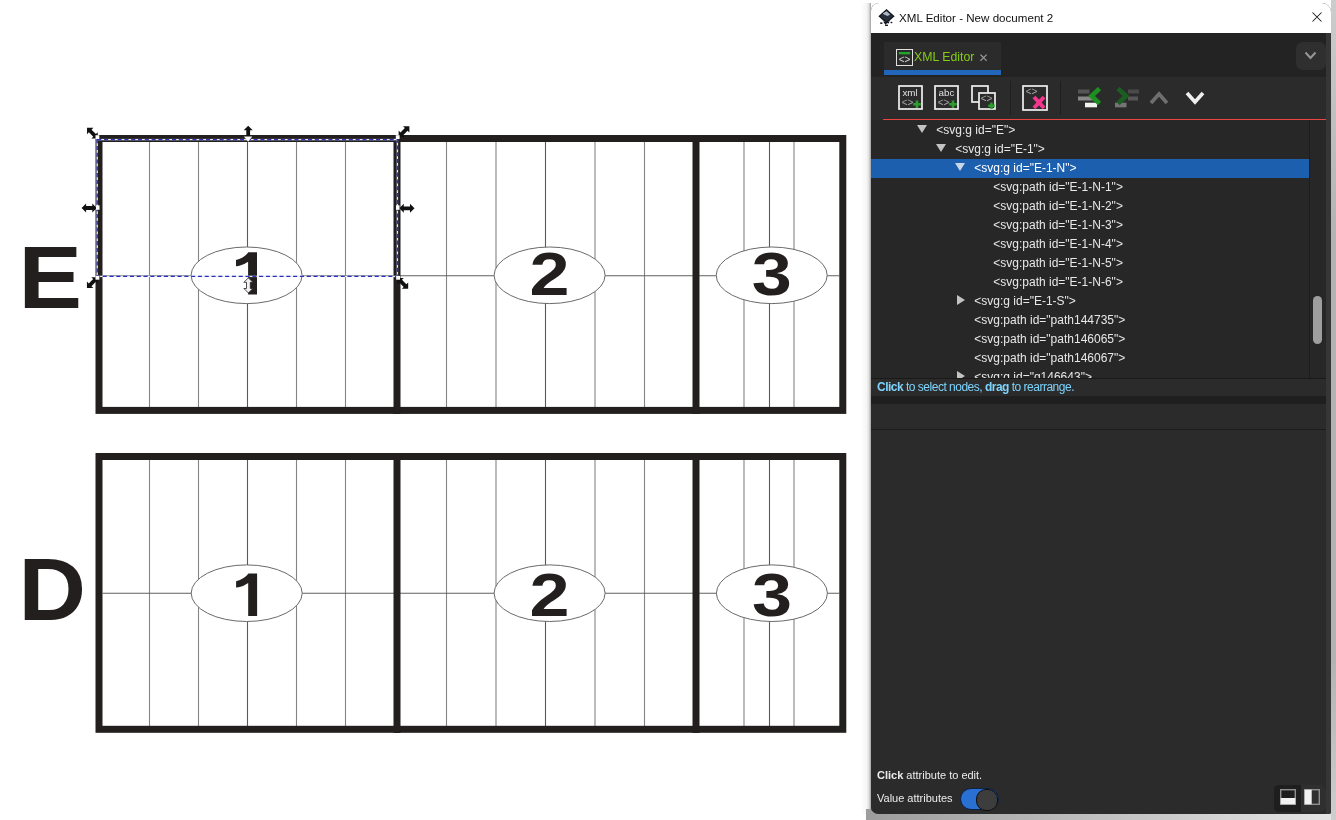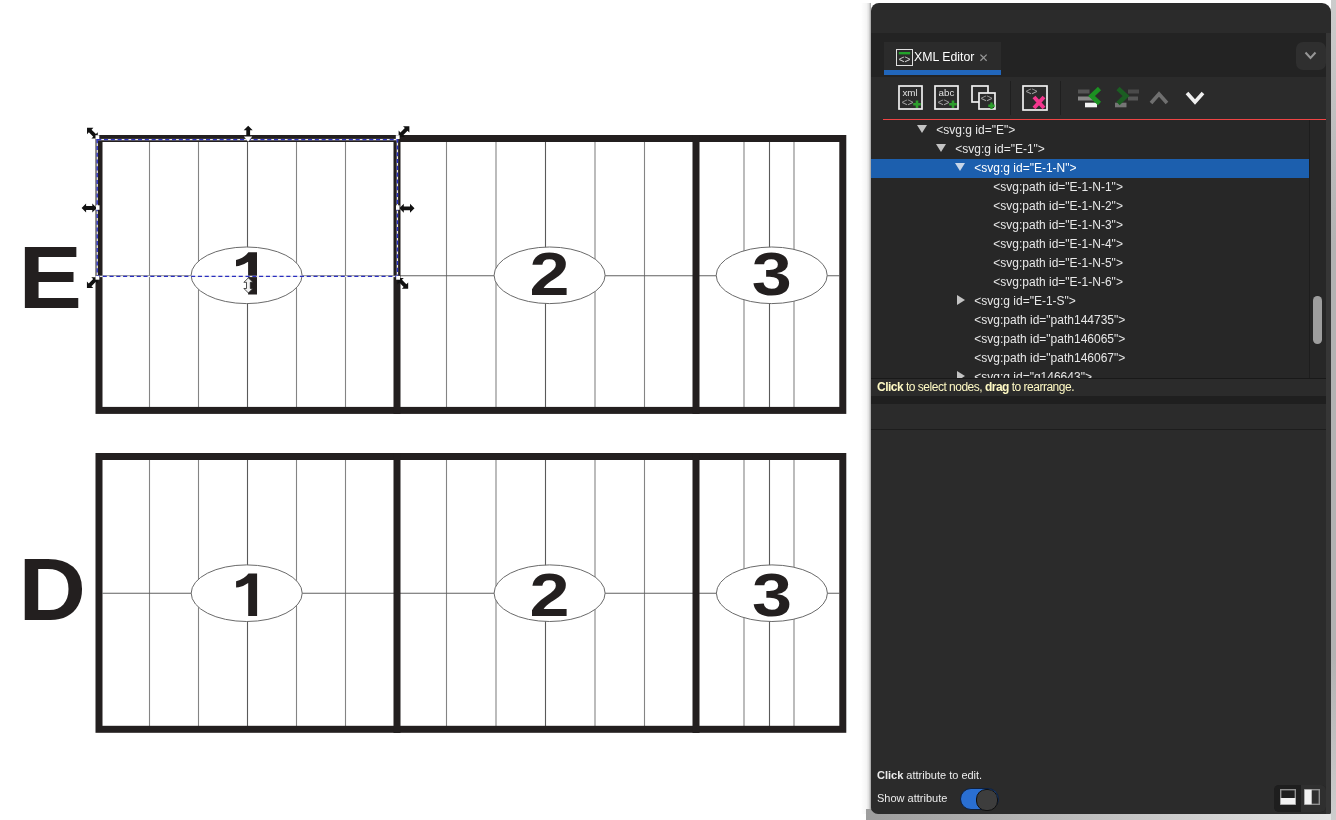--- a/index.html
+++ b/index.html
@@ -12,39 +12,39 @@
   #winshadow-right{position:absolute;left:1330.5px;top:0px;width:5.5px;height:820px;
     background:linear-gradient(to bottom,#cccccc,#b2b2b2 30%,#b2b2b2 80%,#cdcdcd);}
   #win{position:absolute;left:870.5px;top:3px;width:460.5px;height:811px;
     background:#2b2b2b;border-radius:8px 9px 2px 7px;overflow:hidden;}
   #titlebar{position:absolute;left:0;top:0;width:100%;height:30px;background:#ffffff;}
   #titletext{position:absolute;left:28.5px;top:8px;font-size:11.6px;color:#111;white-space:pre;}
   #titleclose{position:absolute;left:440px;top:8px;width:12px;height:12px;color:#222;}
   #tabstrip{position:absolute;left:0;top:30px;width:100%;height:43.5px;background:#232323;}
   #tab{position:absolute;left:13px;top:9px;width:117px;height:33.3px;background:#2b2b2b;}
   #tabbar{position:absolute;left:0;bottom:0;width:100%;height:5.2px;background:#2166bb;}
-  #tablabel{position:absolute;left:30.5px;top:8px;font-size:12.3px;color:#ffffff;}
+  #tablabel{position:absolute;left:30.5px;top:8px;font-size:12.3px;color:#84cc16;}
   #tabclose{position:absolute;left:95px;top:8.5px;font-size:12px;color:#9a9a9a;}
   #chevbtn{position:absolute;left:425px;top:9px;width:30px;height:28px;background:#2f2f2f;border-radius:7px;}
   #toolbar{position:absolute;left:0;top:73.5px;width:100%;height:42px;background:#2b2b2b;
     border-bottom:7px solid #ef4444;margin-left:12px;}
   .tsep{position:absolute;top:4px;width:1px;height:34px;background:#1f1f1f;}
   #tree{position:absolute;left:0;top:116.5px;width:100%;height:258px;background:#272727;
     border-bottom:1px solid #191919;overflow:hidden;}
   .trow{position:absolute;left:0;width:438px;height:19px;font-size:12px;color:#e8e8e8;
     white-space:pre;line-height:19px;}
   .trow .tri{position:absolute;top:4.5px;width:0;height:0;}
   .trid{border-left:5.5px solid transparent;border-right:5.5px solid transparent;border-top:8px solid #c3c3c3;}
   .trir{border-top:5.5px solid transparent;border-bottom:5.5px solid transparent;border-left:8px solid #c3c3c3;margin-top:-1.5px;}
   .sel{background:#1c5fae;color:#ffffff;}
   .sel .trid{border-top-color:#c8d6e8;}
   #sbline{position:absolute;left:438px;top:0;width:1px;height:258px;background:#1d1d1d;}
   #sbthumb{position:absolute;left:442.5px;top:176px;width:8.7px;height:48px;border-radius:4.4px;background:#9e9e9e;}
   #statusbar{position:absolute;left:0;top:375.5px;width:100%;height:17.5px;background:#2b2b2b;
-    font-size:12px;letter-spacing:-0.5px;color:#fef9c3;line-height:17.5px;white-space:pre;padding-left:6.5px;}
+    font-size:12px;letter-spacing:-0.5px;color:#7dd3fc;line-height:17.5px;white-space:pre;padding-left:6.5px;}
   #groove{position:absolute;left:0;top:393px;width:100%;height:7.5px;background:#1f1f1f;}
   #attrhead{position:absolute;left:0;top:400.5px;width:100%;height:25px;background:#2b2b2b;}
   .colsep{position:absolute;top:2px;width:1px;height:21px;background:#454545;}
   #attrhead .lbl{position:absolute;top:5px;font-size:11.5px;font-weight:bold;color:#8d8d8d;}
   #attrheadline{position:absolute;left:0;top:425.5px;width:100%;height:1px;background:#1d1d1d;}
   #attrrow{position:absolute;left:0;top:426.5px;width:100%;height:25px;background:#2b2b2b;
     font-size:12.4px;color:#e3e3e3;}
   #footer{position:absolute;left:0;top:759px;width:100%;height:49px;background:#2b2b2b;
     font-size:12.2px;color:#ececec;}
   #ftext1{position:absolute;left:6.5px;top:6.5px;font-size:11px;white-space:pre;}
@@ -183,20 +183,38 @@
 </svg>
 
 <div id="winshadow-left"></div>
 
 <div id="winshadow-bottom"></div>
 
 <div id="winshadow-right"></div>
 
 <div id="win">
 
+  <div id="titlebar">
+
+    <svg class="abs" style="left:7.5px;top:5.5px" width="17" height="17" viewBox="0 0 17 17">
+      <path d="M8.5 0 L16.6 7.2 L8.5 14.4 L0.4 7.2 Z" fill="#10151b"></path>
+      <path d="M8.5 1.6 L14.8 7.2 L8.5 12.8 L2.2 7.2 Z" fill="#26303c"></path>
+      <path d="M4.6 4.6 L8.5 2.2 L12.2 5.4 L9.6 6.9 L6.5 5.8 Z" fill="#aab6c2"></path>
+      <path d="M5.2 12.2 C7 13.6 10 13.6 11.8 12.2 L10.6 14.6 L8.9 14.0 L7.6 15.8 L6.3 14.2 Z" fill="#10151b"></path>
+      <rect x="2.2" y="13.4" width="2.2" height="1.5" fill="#10151b"></rect>
+      <rect x="12.6" y="12.8" width="1.7" height="1.4" fill="#10151b"></rect>
+      <rect x="7.1" y="15.6" width="2.8" height="1.4" fill="#10151b"></rect>
+    </svg>
+
+    <div id="titletext">XML Editor - New document 2</div>
+
+    <svg id="titleclose" class="abs" viewBox="0 0 16 16">
+      <path d="M2 2 L14 14 M14 2 L2 14" stroke="#1c1c1c" stroke-width="1.4"></path>
+    </svg>
+  </div>
 
   <div id="tabstrip">
 
     <div id="tab">
 
       <svg class="abs" style="left:12px;top:6.5px" width="17" height="17" viewBox="0 0 17 17">
         <rect x="0.5" y="0.5" width="16" height="16" fill="none" stroke="#e0e0e0" stroke-width="1"></rect>
         <rect x="2.8" y="3" width="11.4" height="2.4" fill="#22a32a"></rect>
         <text x="8.5" y="13.8" font-size="10" fill="#d5d5d5" text-anchor="middle">&lt;&gt;</text>
       </svg>
@@ -303,21 +321,21 @@
 
   <div id="statusbar"><b>Click</b> to select nodes, <b>drag</b> to rearrange.</div>
 
   <div id="groove"></div>
 
   <div id="attrheadline"></div>
 
 
   <div id="footer">
     <div id="ftext1"><b>Click</b> attribute to edit.</div>
-    <div id="ftext2">Show attribute</div>
+    <div id="ftext2">Value attributes</div>
 
     <div id="toggle">
         <div id="knob"></div>
       </div>
 
     <div id="layoutbtns">
       <div id="lb-left">
         <svg class="abs" style="left:5.6px;top:4.6px" width="16" height="16" viewBox="0 0 16 16">
           <rect x="0.7" y="0.7" width="14.6" height="14.6" fill="none" stroke="#8f8f8f" stroke-width="1.4"></rect>
           <rect x="0.7" y="9" width="14.6" height="6.3" fill="#f2f2f2"></rect>

